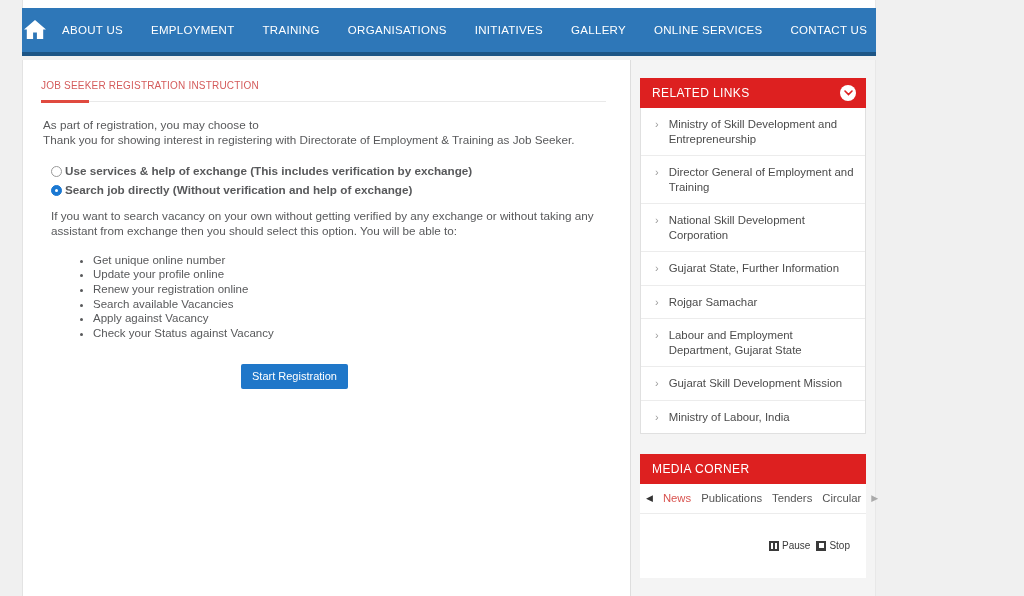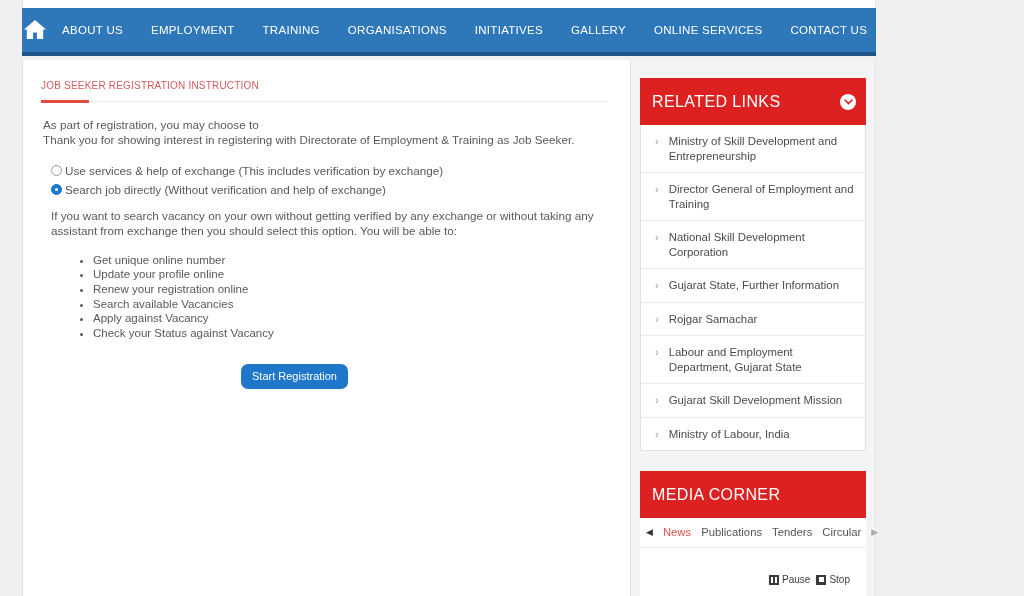--- a/index.html
+++ b/index.html
@@ -73,23 +73,24 @@
     width: 48px; height: 3px; background: #e04a3f;
   }
   .intro {
     color: #58595b;
     font-size: 11.7px;
     line-height: 1.28;
     padding-left: 2px;
   }
   .radio-group { margin-top: 16px; padding-left: 10px; }
   .radio-row {
-    display: flex; align-items: center;
+    display: flex; align-items: flex-end;
     margin-bottom: 6px;
     cursor: pointer;
+    font-weight: bold;
   }
   .radio-dot {
     width: 11px; height: 11px; border-radius: 50%;
     border: 1px solid #9a9a9a; background: #fff;
     margin-right: 3px; flex: none;
     position: relative;
   }
   .radio-dot.checked {
     background: #1a78d2; border-color: #1a78d2;
   }
@@ -114,37 +115,37 @@
     font-size: 11.5px; color: #58595b;
     line-height: 14.6px;
   }
   .btn-row { margin-top: 24px; padding-left: 200px; }
   .start-btn {
     display: inline-block;
     background: #1f77c9;
     color: #ffffff;
     font-size: 11px;
     padding: 6px 11px 7px;
-    border: none; border-radius: 7px;
+    border: none; border-radius: 2px;
     cursor: pointer;
     font-family: "Liberation Sans", sans-serif;
   }
   
   .side-col {
     width: 244px; height: 100%;
     background: #f4f4f4;
     padding: 18px 9px 0 9px;
   }
   .panel { background: #ffffff; }
   .panel-head {
     background: #dd2020;
     color: #ffffff;
-    font-size: 16px;
+    font-size: 12px;
     letter-spacing: .4px;
-    height: 47px;
+    height: 30px;
     display: flex; align-items: center; justify-content: space-between;
     padding: 0 10px 0 12px;
   }
   .chev-circle {
     width: 16px; height: 16px; border-radius: 50%;
     background: #ffffff;
     display: flex; align-items: center; justify-content: center;
     cursor: pointer; flex: none;
   }
   .links-list { border: 1px solid #e0e0e0; border-top: none; }

